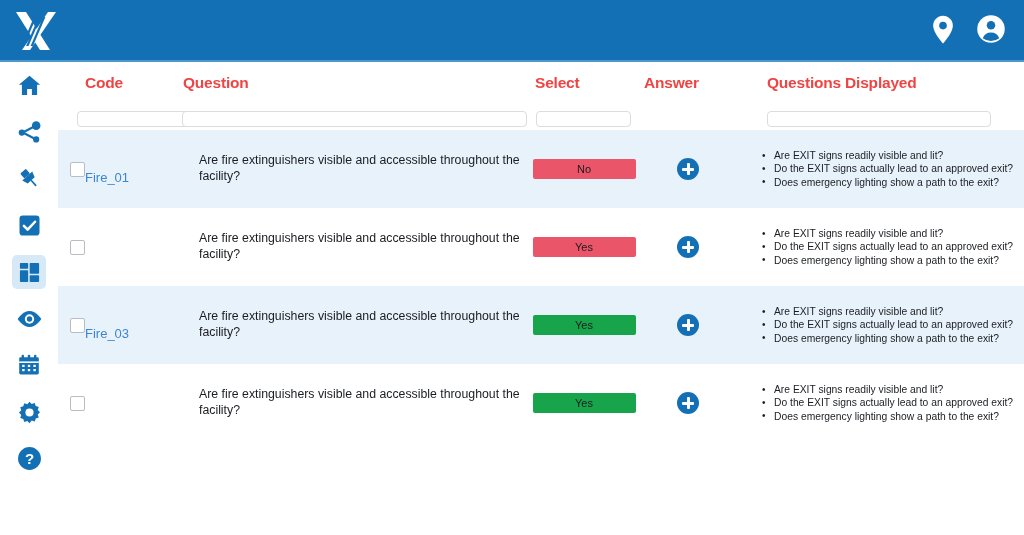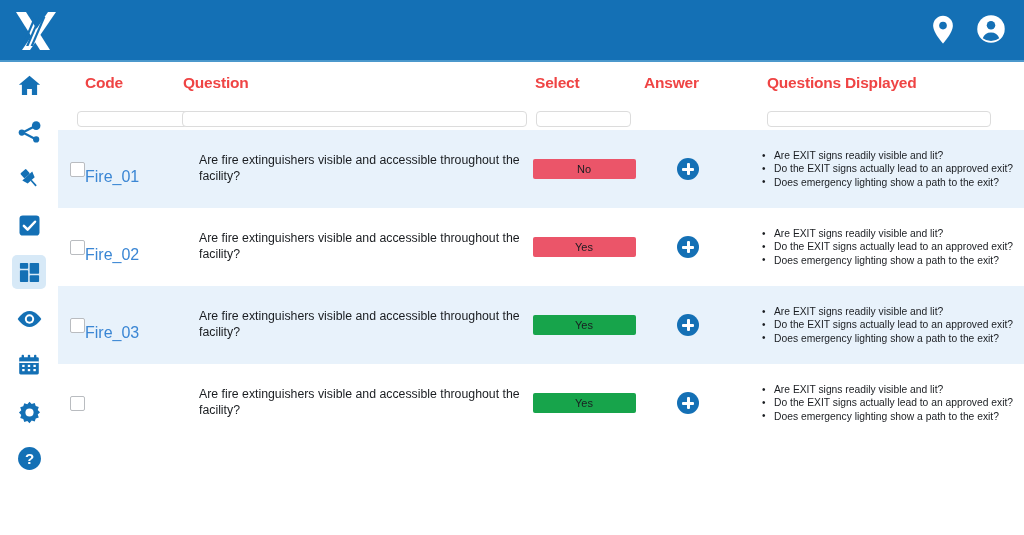--- a/index.html
+++ b/index.html
@@ -160,21 +160,21 @@
   .checkbox {
     width: 15px;
     height: 15px;
     border: 1px solid #b9bcc0;
     border-radius: 2px;
     background: #ffffff;
     cursor: pointer;
   }
 
   .code-link {
-    font-size: 16px;
+    font-size: 13px;
     color: #3a86d4;
     cursor: pointer;
     white-space: nowrap;
     margin-top: 16px;
   }
 
   .question-text {
     font-size: 12.3px;
     color: #1a1d21;
     line-height: 1.3;
@@ -415,23 +415,20 @@
               <li>Are EXIT signs readily visible and lit?</li>
               <li>Do the EXIT signs actually lead to an approved exit?</li>
               <li>Does emergency lighting show a path to the exit?</li>
             </ul>
           </div>
         </div>
         <div class="row">
           <div class="cell c-check">
             <div class="checkbox"></div>
           </div>
-          <div class="cell c-code">
-            <span class="code-link">Fire_02</span>
-          </div>
           <div class="cell c-ques">
             <span class="question-text">Are fire extinguishers visible and accessible throughout the facility?</span>
           </div>
           <div class="cell c-ans">
             <span class="badge red">Yes</span>
           </div>
           <div class="cell c-sel">
             <div class="plus-btn"></div>
           </div>
           <div class="cell c-qd">

